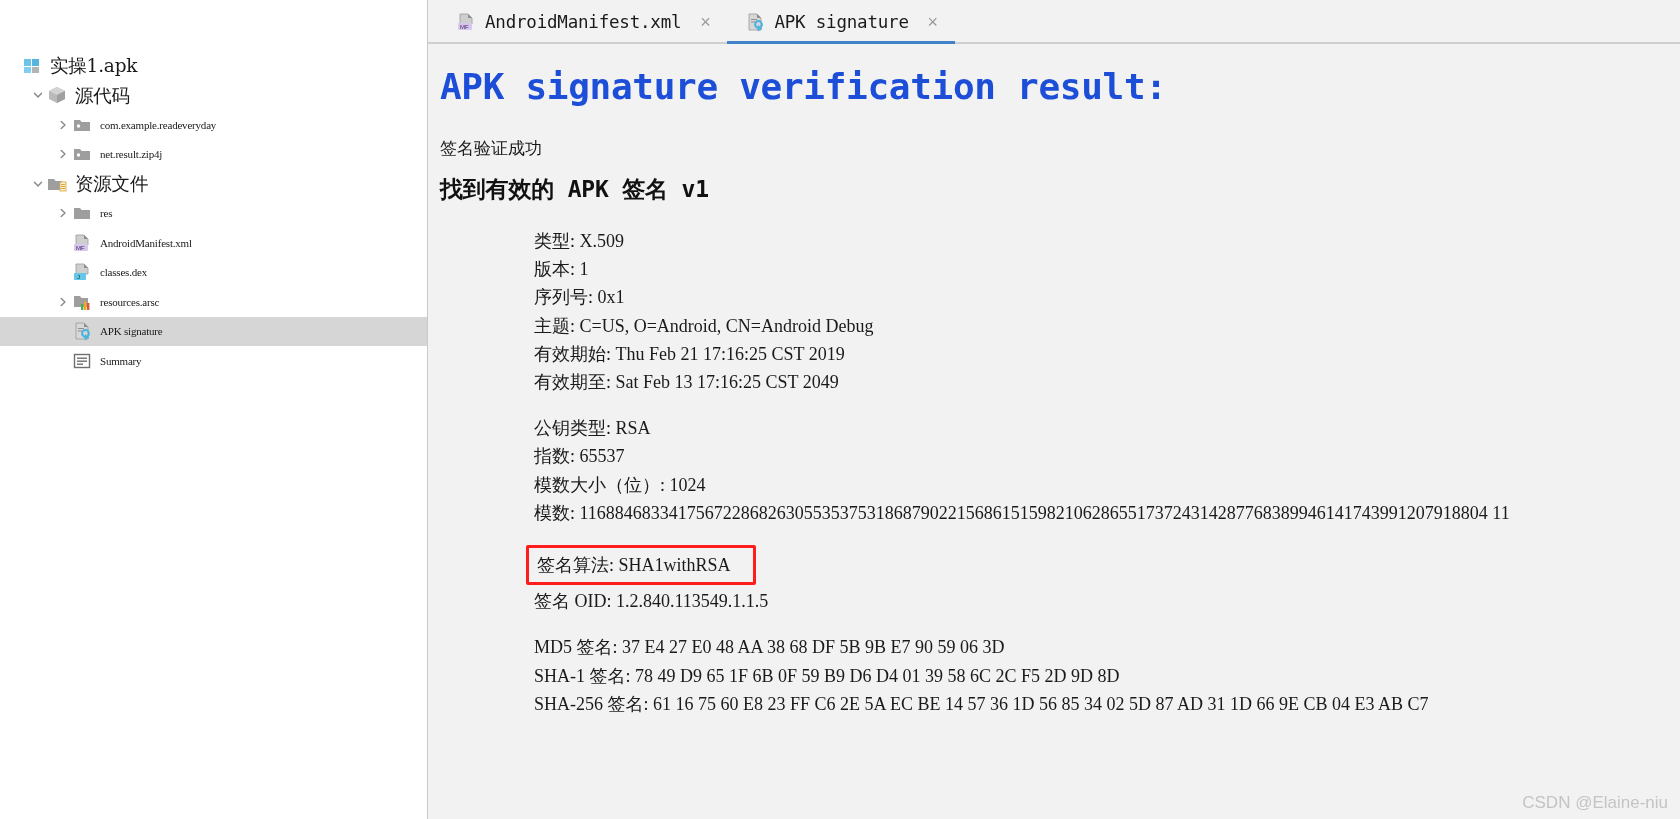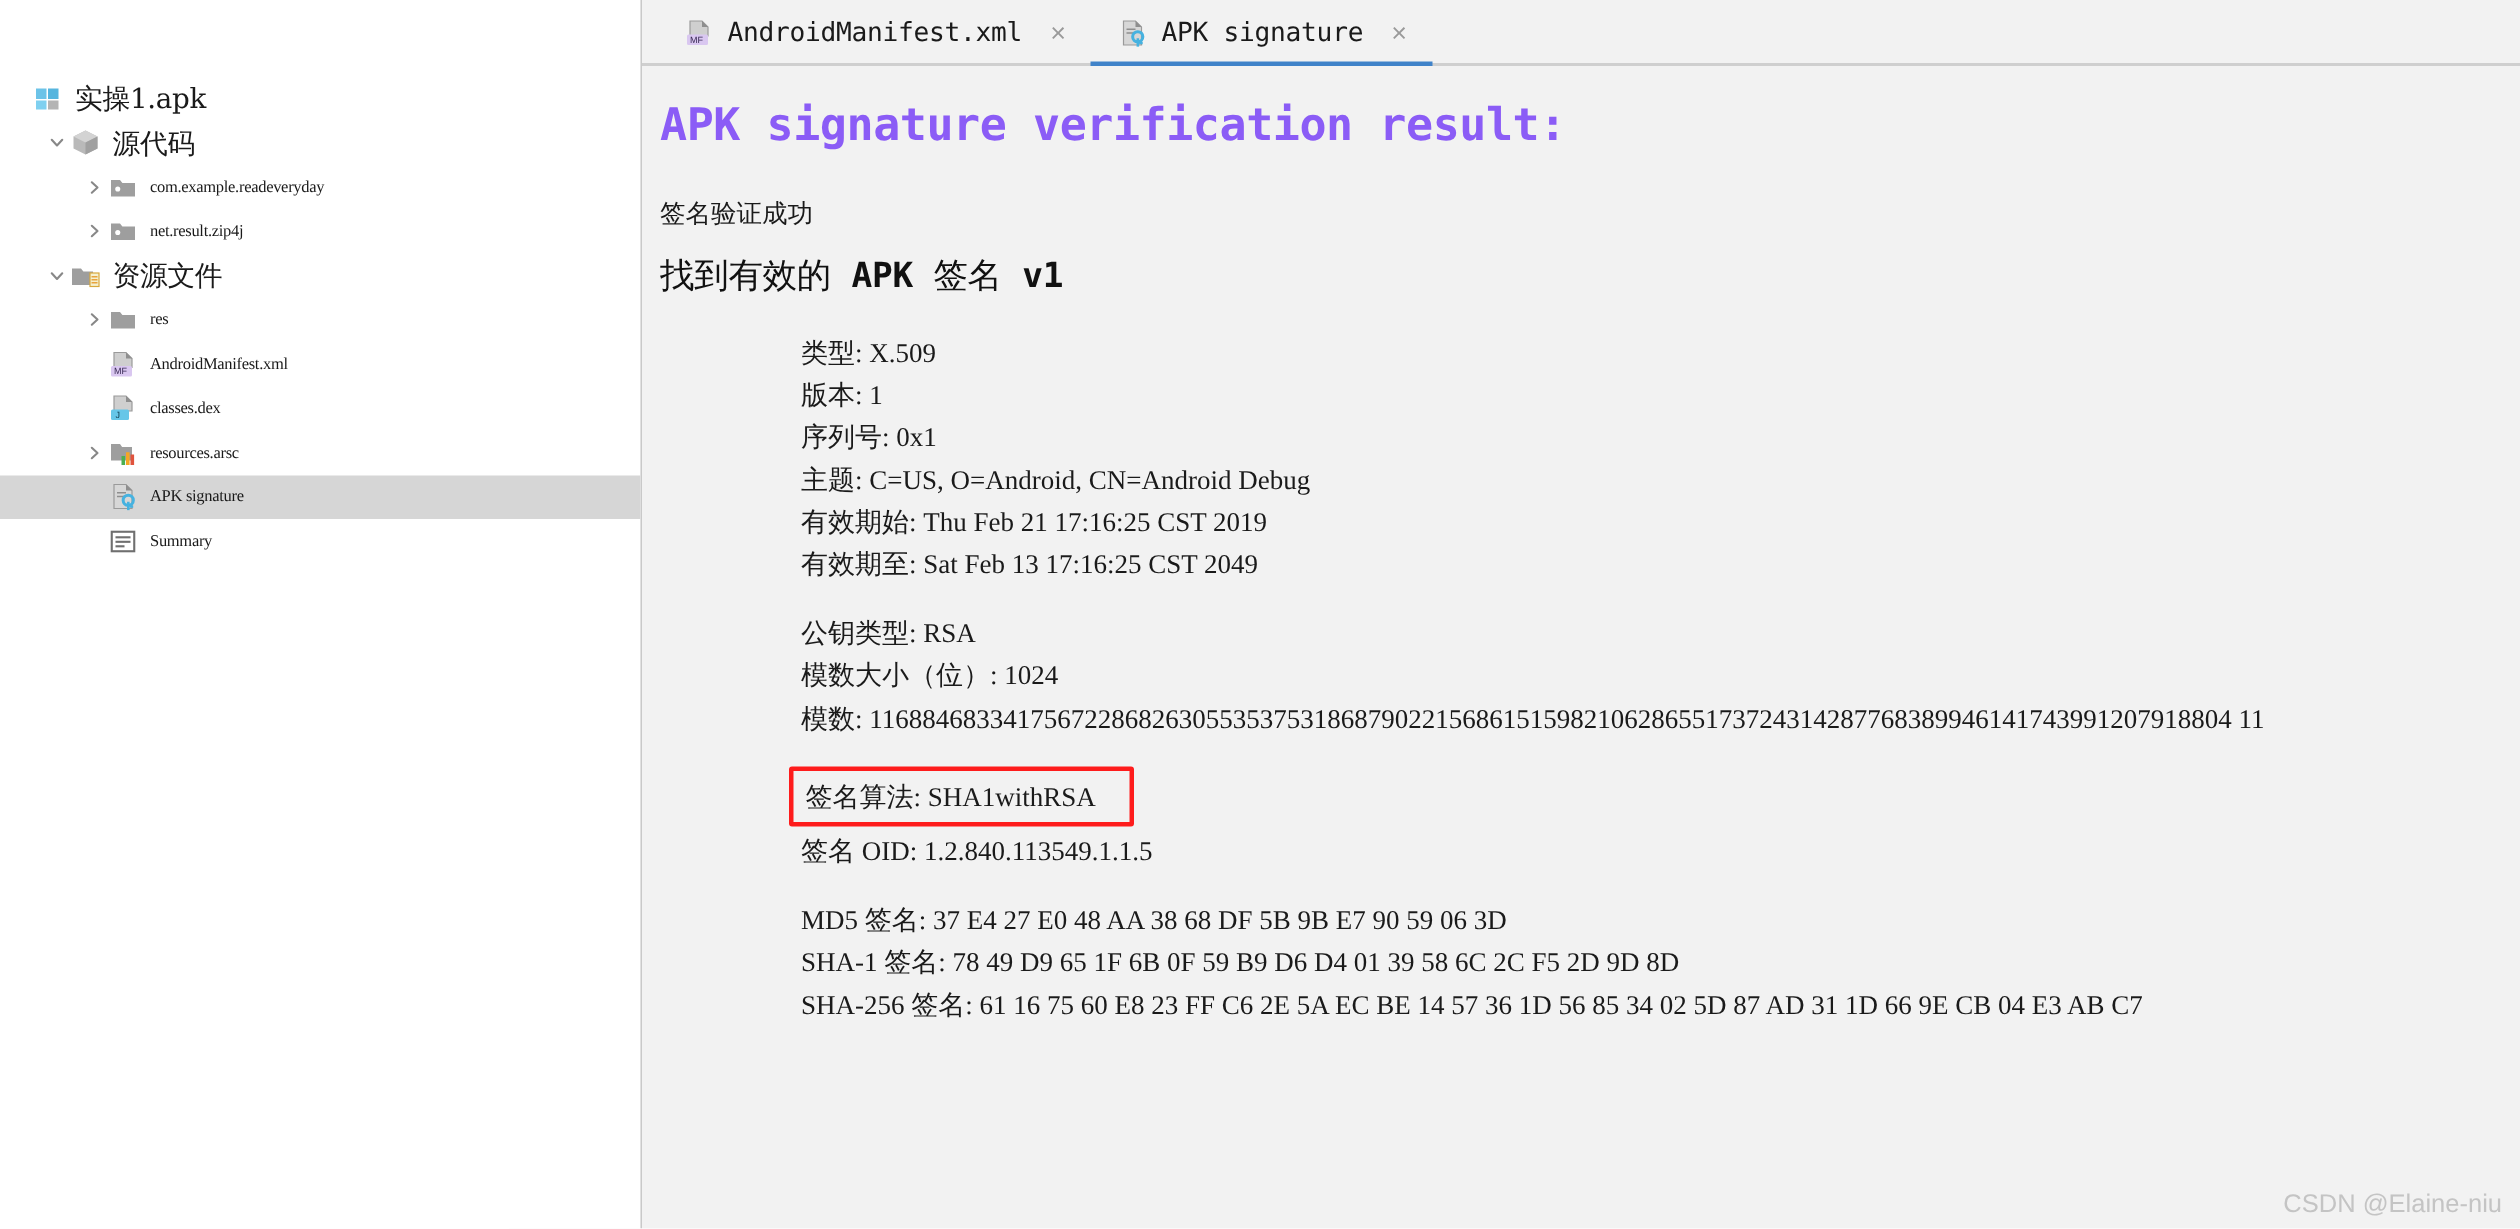--- a/index.html
+++ b/index.html
@@ -147,23 +147,23 @@
 
   #content {
     position: absolute;
     inset: 0;
     padding: 22px 0 0 12px;
     overflow: hidden;
   }
 
   h1#result-title {
     font-family: "DejaVu Sans Mono", monospace;
-    font-size: 30px;
+    font-size: 36px;
     font-weight: bold;
-    color: #8b5cf6;
+    color: #1d4ed8;
     margin: 0 12px 0 0;
     letter-spacing: -0.3px;
     white-space: nowrap;
   }
 
   .status-line {
     font-family: "DejaVu Serif", serif;
     font-size: 17px;
     color: #1a1a1a;
     margin-top: 30px;
@@ -171,21 +171,21 @@
 
   h2#found-line {
     font-family: "DejaVu Sans Mono", monospace;
     font-size: 23px;
     font-weight: bold;
     color: #111111;
     margin: 14px 0 0 0;
     letter-spacing: -0.2px;
     white-space: nowrap;
   }
-  h2#found-line .cjkb { font-family: "DejaVu Serif", serif; font-weight: normal; }
+  h2#found-line .cjkb { font-family: "DejaVu Serif", serif; font-weight: bold; }
 
   h3#signer-line {
     font-family: "DejaVu Sans Mono", monospace;
     font-size: 19px;
     font-weight: bold;
     color: #111111;
     margin: 28px 0 0 54px;
     letter-spacing: -0.2px;
     white-space: nowrap;
   }
@@ -461,20 +461,21 @@
             <div class="det">类型: X.509</div>
             <div class="det">版本: 1</div>
             <div class="det">序列号: 0x1</div>
             <div class="det">主题: C=US, O=Android, CN=Android Debug</div>
             <div class="det">有效期始: Thu Feb 21 17:16:25 CST 2019</div>
             <div class="det">有效期至: Sat Feb 13 17:16:25 CST 2049</div>
           </div>
 
         <div class="det-group" id="key-group">
             <div class="det">公钥类型: RSA</div>
+            <div class="det">指数: 65537</div>
             <div class="det">模数大小（位）: 1024</div>
             <div class="det">模数: 11688468334175672286826305535375318687902215686151598210628655173724314287768389946141743991207918804 11</div>
           </div>
 
         <div class="boxed-row" style="margin-top:18px;">
           <div class="det">签名算法: SHA1withRSA</div>
         </div>
 
         <div class="det" style="margin-top:2px;">签名 OID: 1.2.840.113549.1.1.5</div>
 

